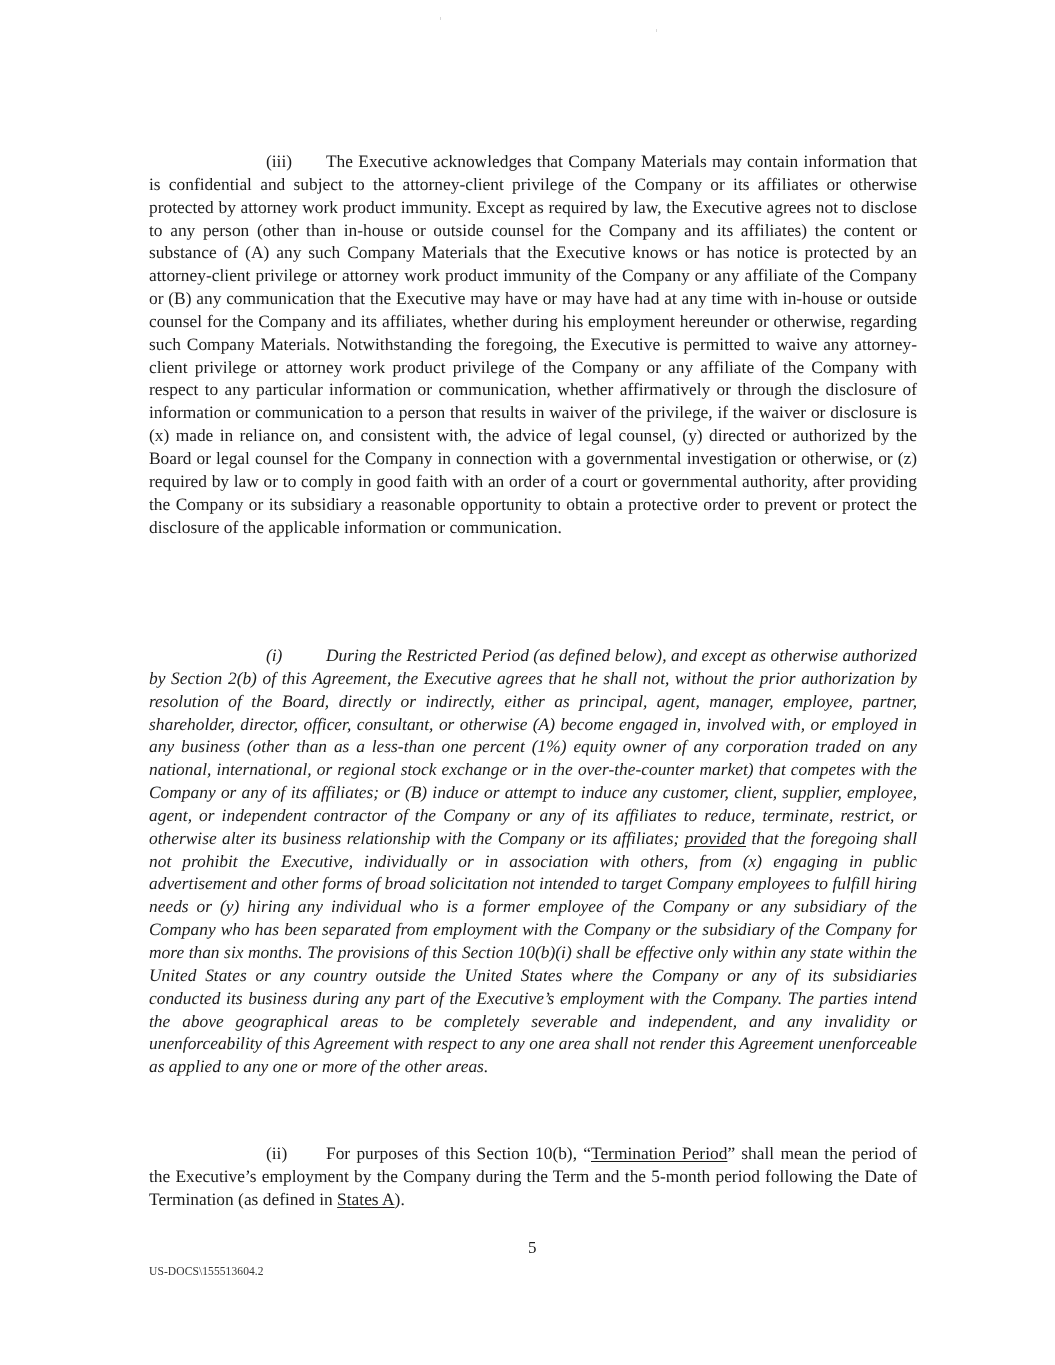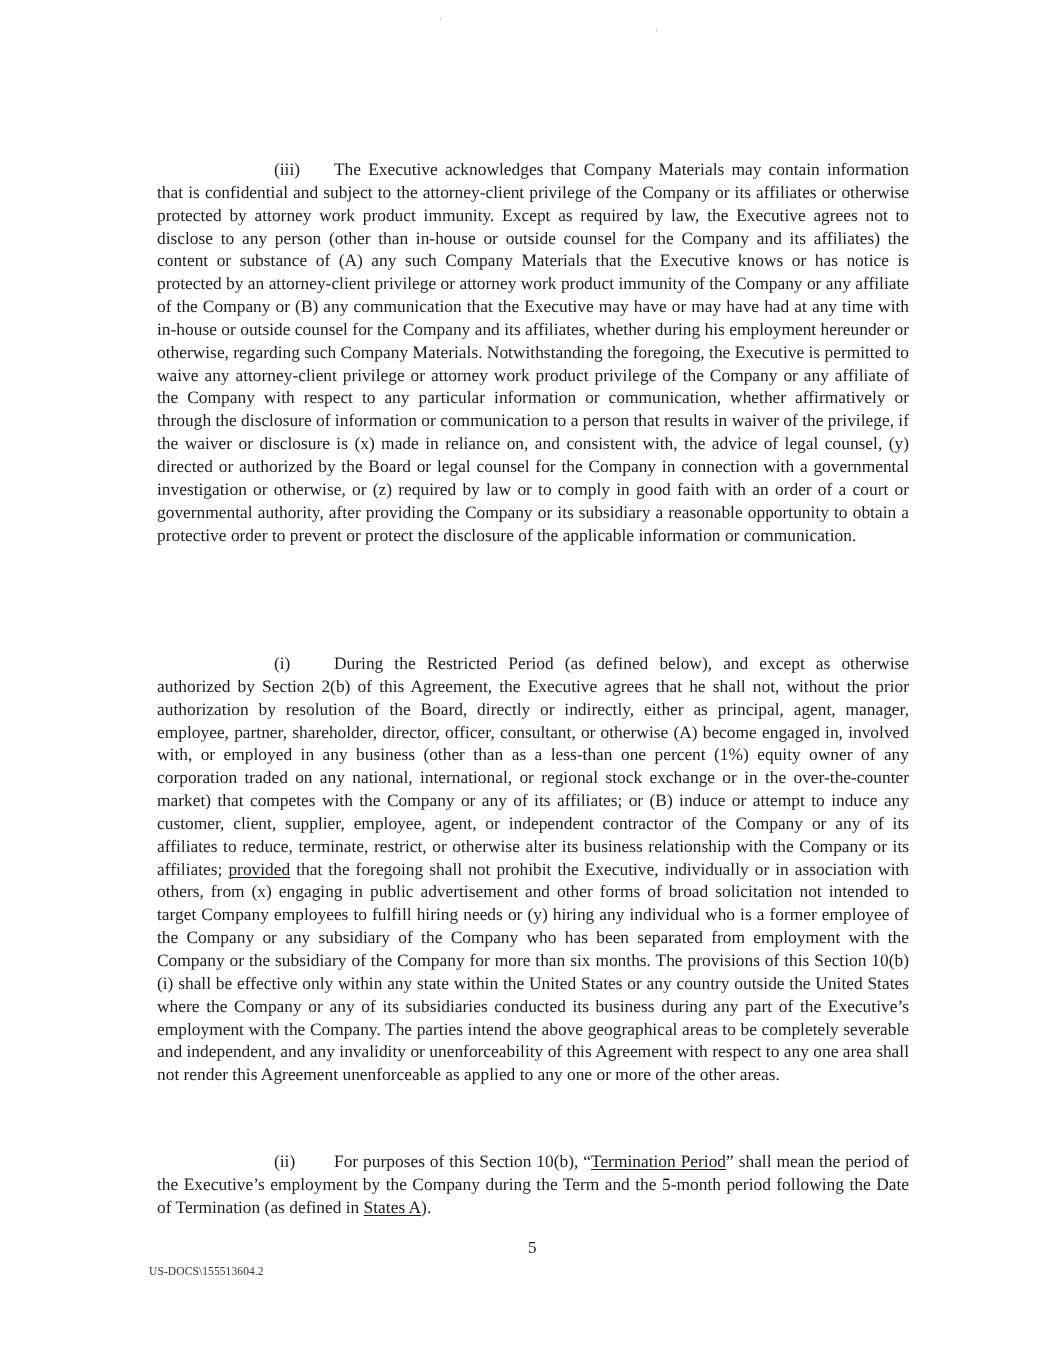--- a/index.html
+++ b/index.html
@@ -6,21 +6,21 @@
   body { width:1055px; height:1365px; position:relative; overflow:hidden; }
   .page {
     position:absolute; left:0; top:0; width:1055px; height:1365px; background:#fff;
     font-family:"Liberation Serif", serif; color:#1c1c1c;
   }
   .body-text {
     position:absolute; left:149px; width:768px;
     font-size:17.4px; line-height:22.85px; text-align:justify;
     text-rendering:geometricPrecision;
   }
-  .para { margin:8px; }
+  .para { margin:0; }
   .indent2 { display:inline-block; width:117px; }
   .num { display:inline-block; width:60px; }
   .heading-b { position:absolute; left:207px; top:601px; font-size:17.4px; line-height:22.85px; }
   .heading-b .lbl { display:inline-block; width:60px; }
   u { text-decoration:underline; text-underline-offset:2px; text-decoration-thickness:1px; }
   .page-num { position:absolute; left:528px; top:1238px; font-size:17px; }
   .doc-id { position:absolute; left:149px; top:1265px; font-size:11.5px; color:#333; letter-spacing:0.1px;text-align:center; }
   .speck { position:absolute; width:1px; height:3px; background:#d8d8d8; }
 </style>
 </head>
@@ -31,21 +31,21 @@
   <span class="speck" style="left:440px;top:17px;"></span>
   <span class="speck" style="left:656px;top:29px;"></span>
 
   <div class="body-text" style="top:150px;">
     <p class="para">
       <span class="indent2"></span><span class="num">(iii)</span><span>The Executive acknowledges that Company Materials may contain information that is confidential and subject to the attorney-client privilege of the Company or its affiliates or otherwise protected by attorney work product immunity. Except as required by law, the Executive agrees not to disclose to any person (other than in-house or outside counsel for the Company and its affiliates) the content or substance of (A) any such Company Materials that the Executive knows or has notice is protected by an attorney-client privilege or attorney work product immunity of the Company or any affiliate of the Company or (B) any communication that the Executive may have or may have had at any time with in-house or outside counsel for the Company and its affiliates, whether during his employment hereunder or otherwise, regarding such Company Materials. Notwithstanding the foregoing, the Executive is permitted to waive any attorney-client privilege or attorney work product privilege of the Company or any affiliate of the Company with respect to any particular information or communication, whether affirmatively or through the disclosure of information or communication to a person that results in waiver of the privilege, if the waiver or disclosure is (x) made in reliance on, and consistent with, the advice of legal counsel, (y) directed or authorized by the Board or legal counsel for the Company in connection with a governmental investigation or otherwise, or (z) required by law or to comply in good faith with an order of a court or governmental authority, after providing the Company or its subsidiary a reasonable opportunity to obtain a protective order to prevent or protect the disclosure of the applicable information or communication.</span>
     </p>
   </div>
 
 
-  <div class="body-text" style="top:644px;">
+  <div class="body-text" style="top:644px;font-style:italic;">
     <p class="para">
       <span class="indent2"></span><span class="num">(i)</span><span>During the Restricted Period (as defined below), and except as otherwise authorized by Section 2(b) of this Agreement, the Executive agrees that he shall not, without the prior authorization by resolution of the Board, directly or indirectly, either as principal, agent, manager, employee, partner, shareholder, director, officer, consultant, or otherwise (A) become engaged in, involved with, or employed in any business (other than as a less-than one percent (1%) equity owner of any corporation traded on any national, international, or regional stock exchange or in the over-the-counter market) that competes with the Company or any of its affiliates; or (B) induce or attempt to induce any customer, client, supplier, employee, agent, or independent contractor of the Company or any of its affiliates to reduce, terminate, restrict, or otherwise alter its business relationship with the Company or its affiliates; </span><u>provided</u><span> that the foregoing shall not prohibit the Executive, individually or in association with others, from (x) engaging in public advertisement and other forms of broad solicitation not intended to target Company employees to fulfill hiring needs or (y) hiring any individual who is a former employee of the Company or any subsidiary of the Company who has been separated from employment with the Company or the subsidiary of the Company for more than six months. The provisions of this Section 10(b)(i) shall be effective only within any state within the United States or any country outside the United States where the Company or any of its subsidiaries conducted its business during any part of the Executive’s employment with the Company. The parties intend the above geographical areas to be completely severable and independent, and any invalidity or unenforceability of this Agreement with respect to any one area shall not render this Agreement unenforceable as applied to any one or more of the other areas.</span>
     </p>
   </div>
 
   <div class="body-text" style="top:1142px;">
     <p class="para">
       <span class="indent2"></span><span class="num">(ii)</span><span>For purposes of this Section 10(b), “</span><u>Termination Period</u><span>” shall mean the period of the Executive’s employment by the Company during the Term and the 5-month period following the Date of Termination (as defined in </span><u>States A</u><span>).</span>
     </p>
   </div>

